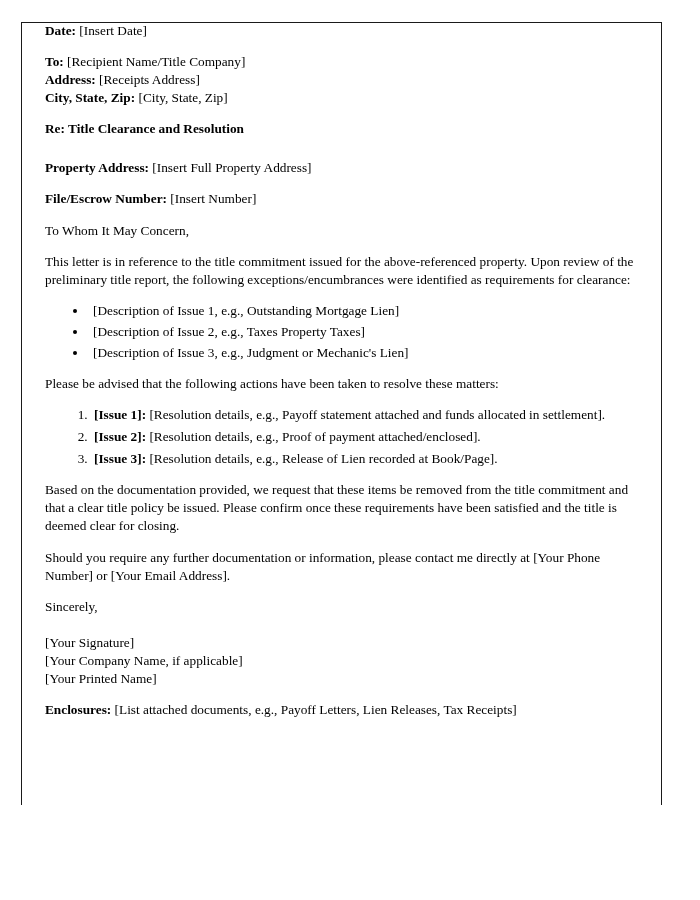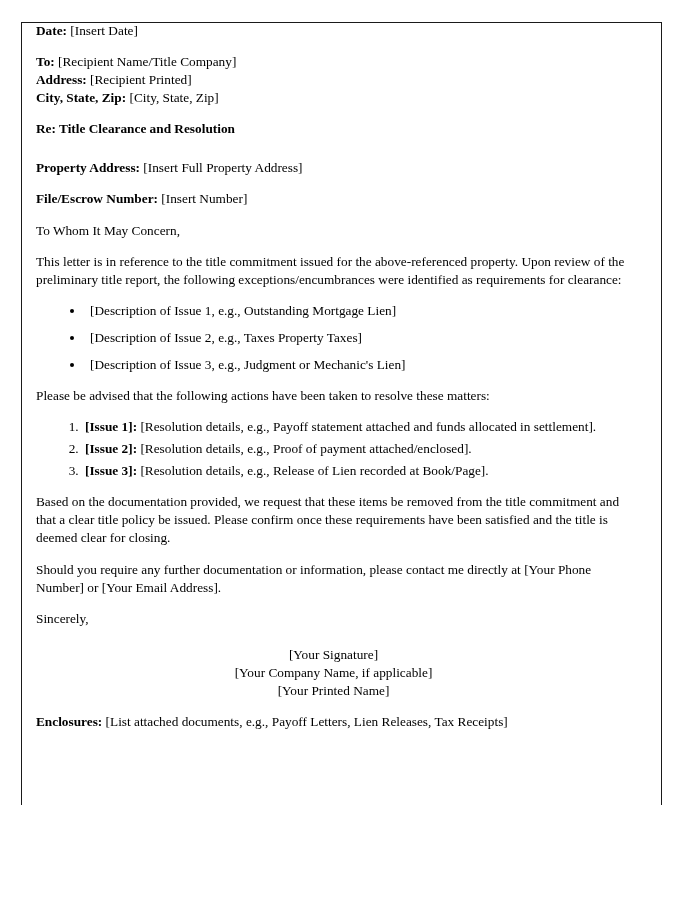--- a/index.html
+++ b/index.html
@@ -25,21 +25,21 @@
     border-left: 1.5px solid #1a1a1a;
     border-right: 1.5px solid #1a1a1a;
     border-top: 1.5px solid #1a1a1a;
     border-bottom: none;
     box-sizing: border-box;
     background: #ffffff;
   }
 
   .page-body {
     position: absolute;
-    left: 36px;
+    left: 45px;
     top: 22px;
     width: 595px;
     font-size: 13.3px;
     line-height: 1.36;
   }
 
   .blk {
     margin: 0 0 13px 0;
   }
   .blk-tight {
@@ -60,37 +60,36 @@
     font-weight: bold;
     margin: 0 0 21px 0;
   }
 
   ul.issue-list {
     margin: 0 0 13px 0;
     padding: 0 0 0 40px;
     list-style-type: disc;
   }
   ul.issue-list li {
-    margin: 9px;
+    margin: 3px;
     padding-left: 5px;
   }
 
   ol.resolution-list {
     margin: 0 0 13px 0;
     padding: 0 0 0 42px;
     list-style-type: decimal;
   }
   ol.resolution-list li {
     margin: 4px;
     padding-left: 3px;
   }
 
   .sig-block {
     margin: 8px 0 13px 0;
-    text-align: center;
   }
   .sig-block .line {
     margin: 0;
   }
 
   .spacer-sincerely {
     margin: 0 0 18px 0;
   }
 </style>
 </head>
@@ -105,21 +104,21 @@
     <span>[Insert Date]</span>
   </p>
 
   <div class="addr-block">
     <p class="line">
       <b>To:</b>
       <span>[Recipient Name/Title Company]</span>
     </p>
     <p class="line">
       <b>Address:</b>
-      <span>[Recipient Printed]</span>
+      <span>[Receipts Address]</span>
     </p>
     <p class="line">
       <b>City, State, Zip:</b>
       <span>[City, State, Zip]</span>
     </p>
   </div>
 
   <p class="re-line">Re: Title Clearance and Resolution</p>
 
   <p class="blk">

